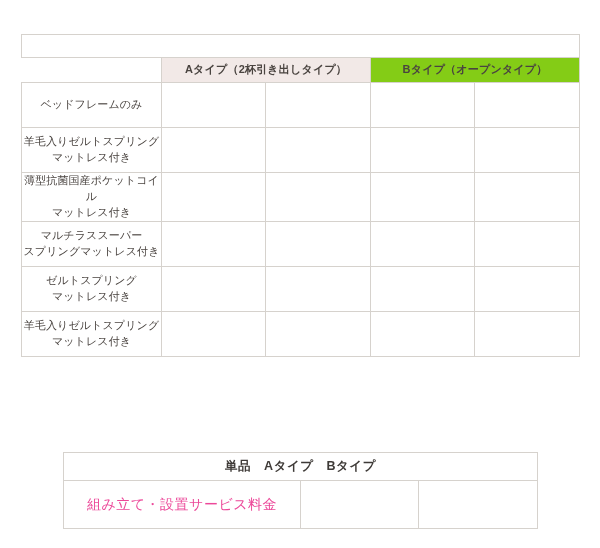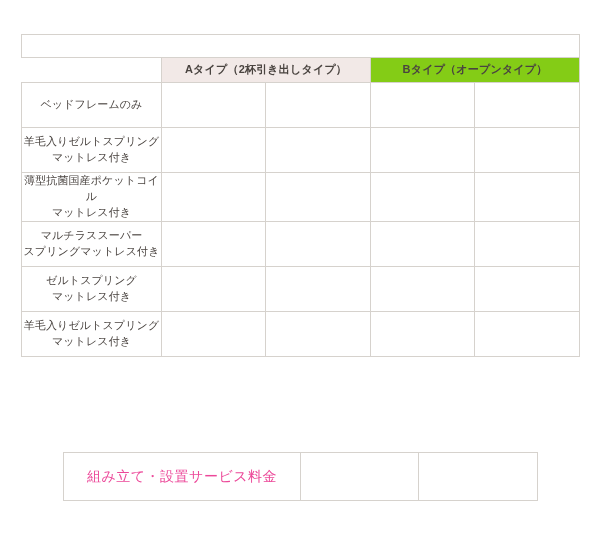--- a/index.html
+++ b/index.html
@@ -226,20 +226,23 @@
   </div>
 
   <div class="bottom-wrap">
     <table class="bottom">
       <colgroup>
         <col style="width:237px">
         <col style="width:118px">
         <col style="width:119px">
       </colgroup>
       <tbody>
+        <tr class="bottom-head">
+          <td colspan="3">単品　Aタイプ　Bタイプ</td>
+        </tr>
         <tr class="bottom-body">
           <td class="service-label">組み立て・設置サービス料金</td>
           <td></td>
           <td></td>
         </tr>
       </tbody>
     </table>
   </div>
 
 </div>

